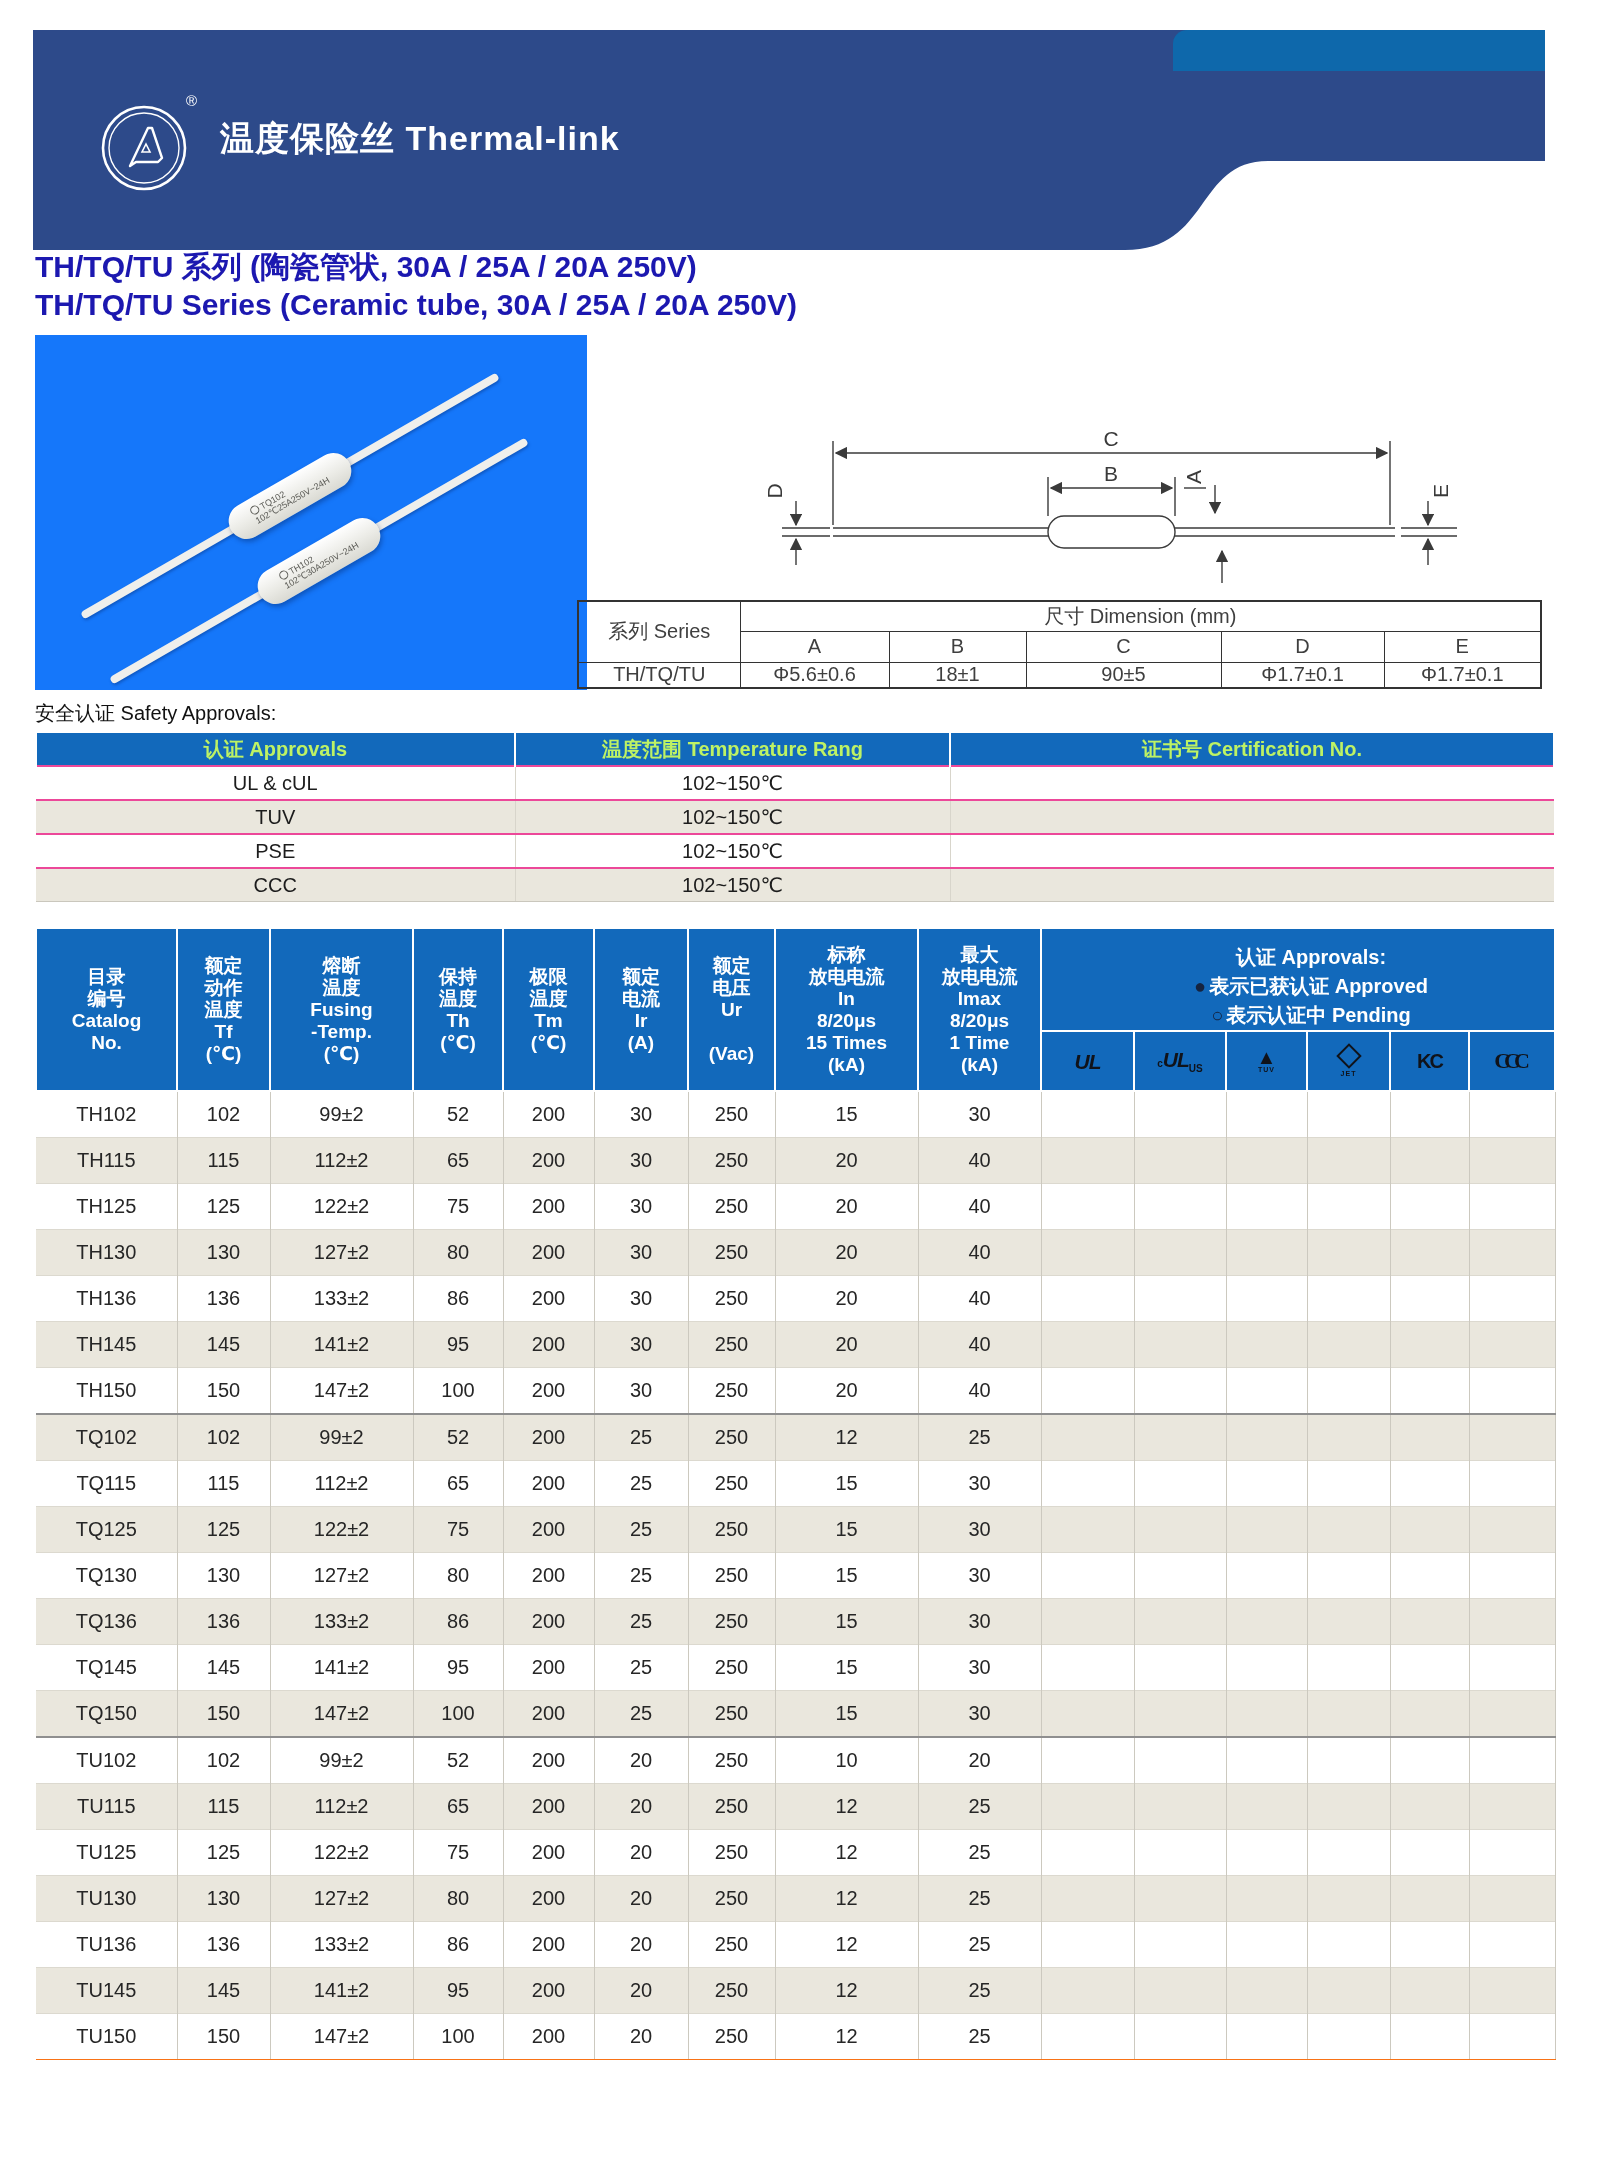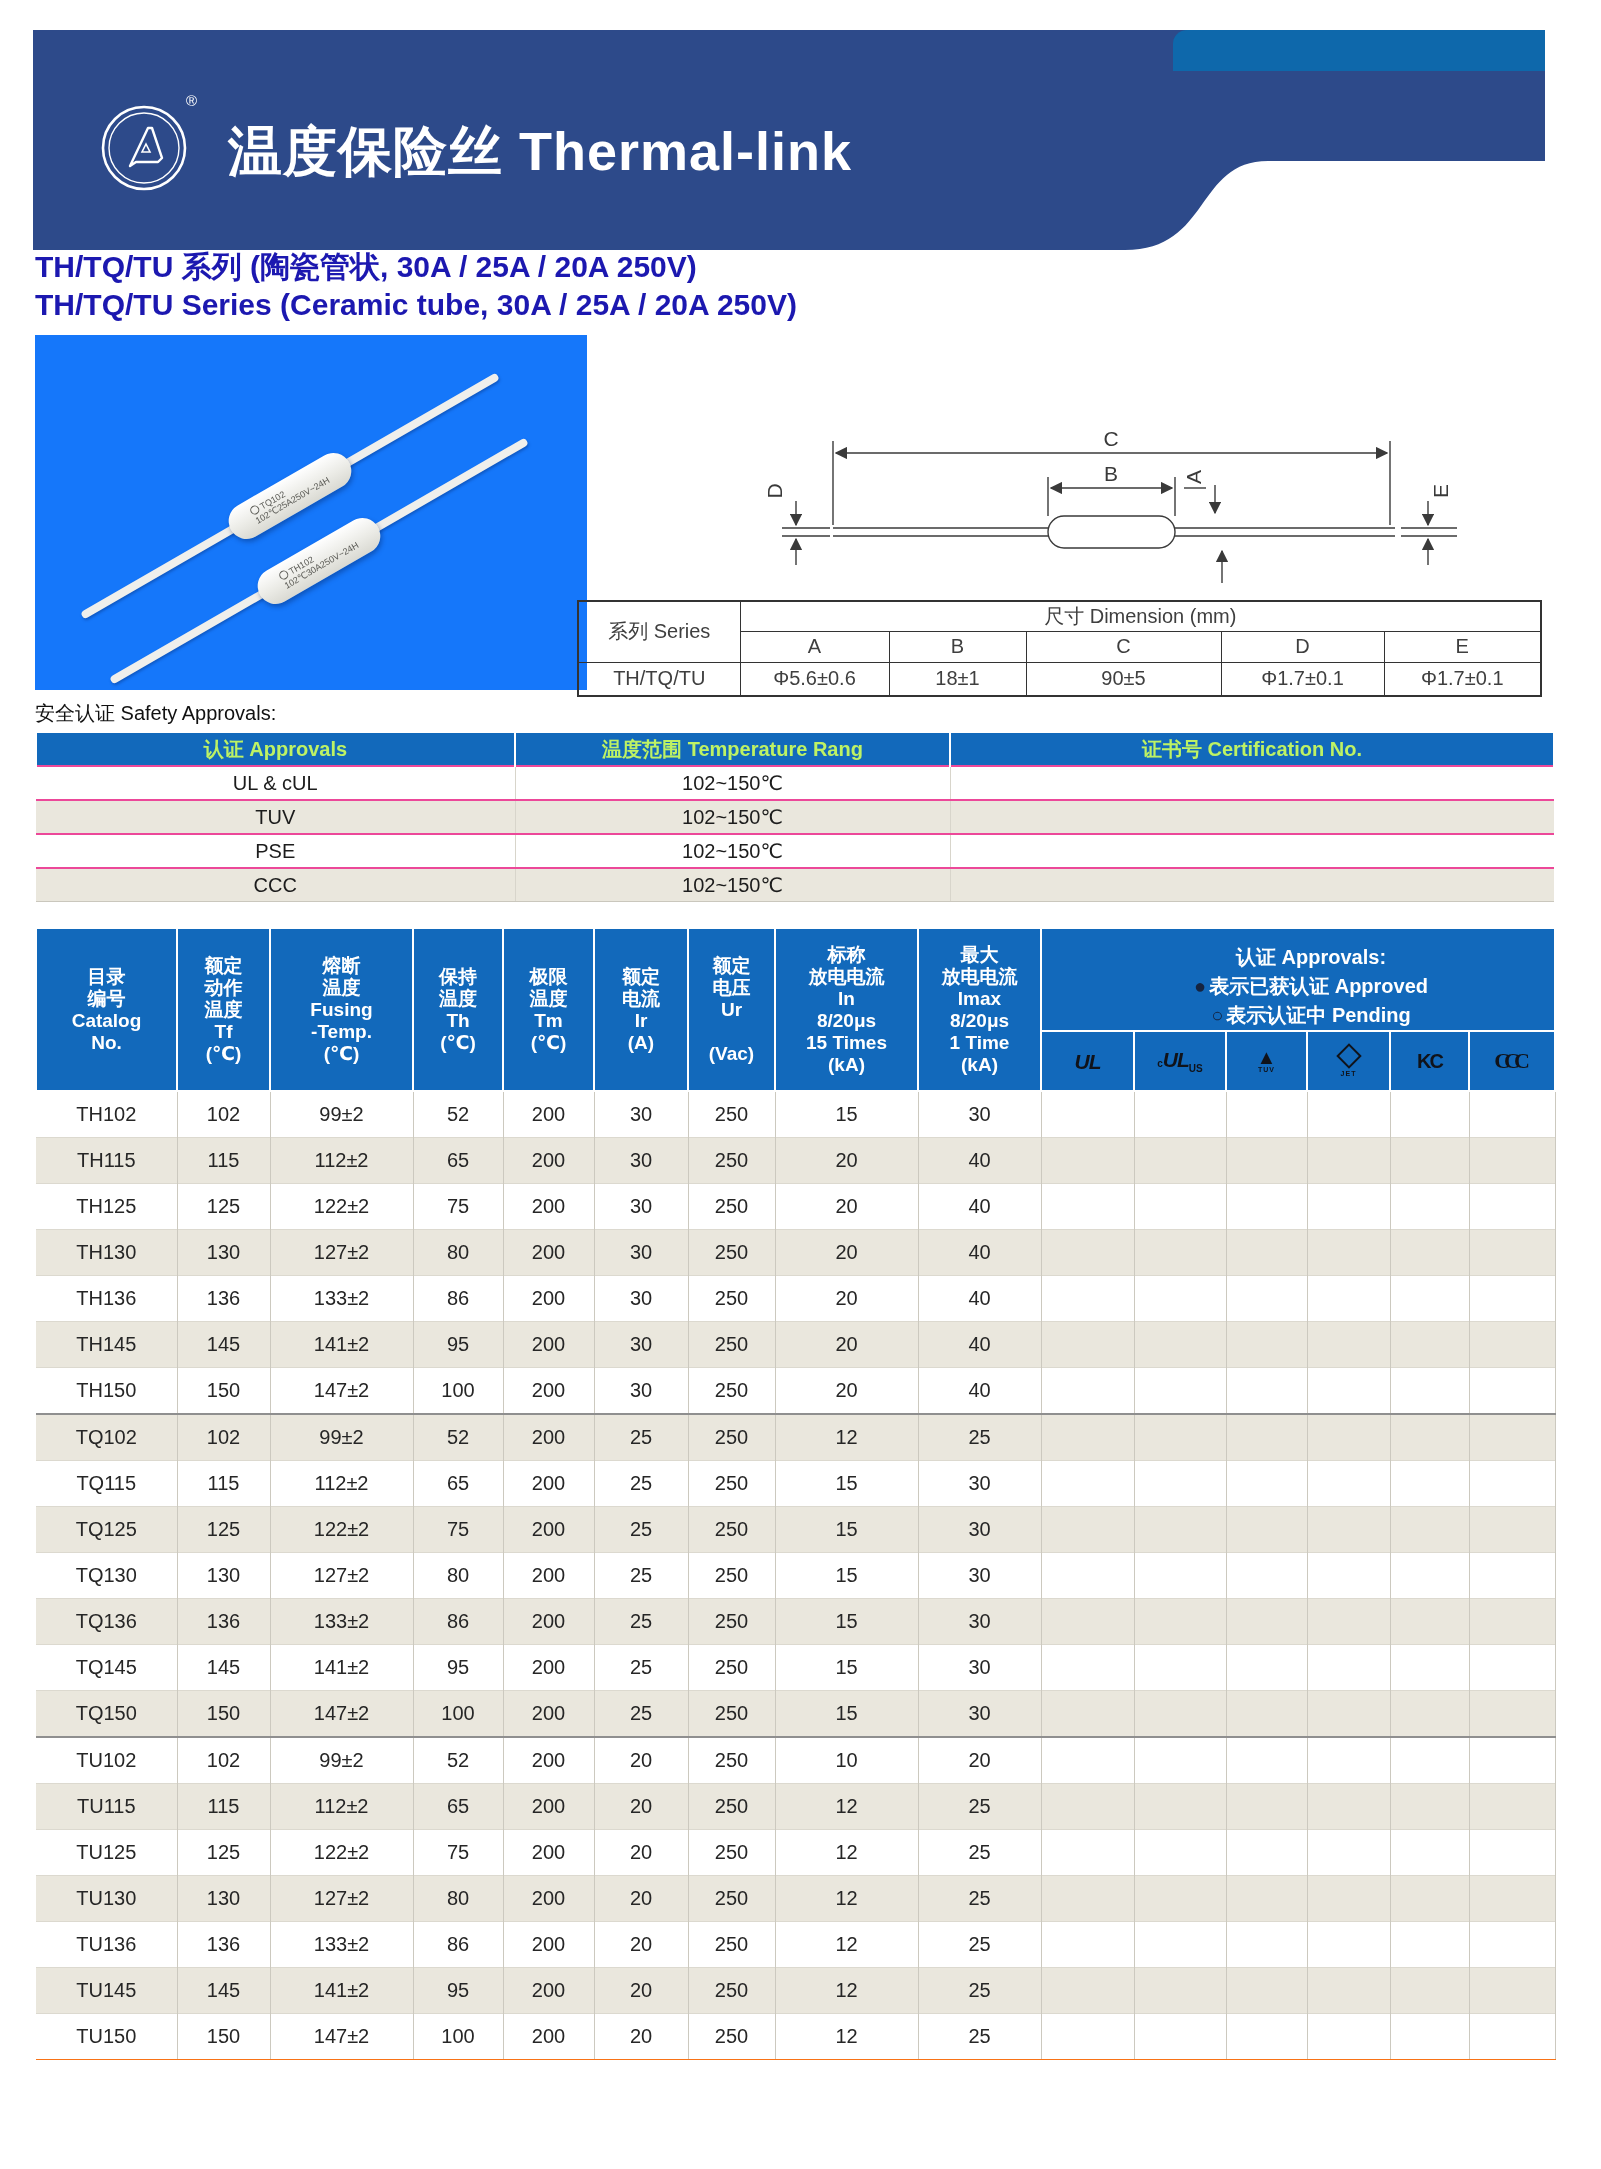--- a/index.html
+++ b/index.html
@@ -6,21 +6,21 @@
   .page{position:relative;width:1601px;height:2169px;background:#fff;overflow:hidden;
         font-family:"Liberation Sans","DejaVu Sans",sans-serif;color:#222;}
 
   
   .banner{position:absolute;left:33px;top:30px;width:1512px;height:220px;background:#2d4a8a;
           clip-path:path("M0,0 H1512 V131 H1235 C1162,131 1178,220 1092,220 H0 Z");}
   .bright-bar{position:absolute;left:1173px;top:30px;width:372px;height:41px;background:#0e68ab;
           border-radius:14px 0 0 0;}
   .logo{position:absolute;left:100px;top:104px;width:88px;height:88px;}
   .reg-mark{position:absolute;left:186px;top:92px;color:#fff;font-size:15px;font-weight:400;}
-  .banner-title{position:absolute;left:228px;top:116px;font-size:54px;font-weight:700;color:#ffffff;
+  .banner-title{position:absolute;left:220px;top:116px;font-size:34px;font-weight:700;color:#ffffff;
           letter-spacing:1px;white-space:nowrap;}
 
   
   .subtitle{position:absolute;left:35px;top:248px;font-weight:700;color:#1c18b0;font-size:30px;line-height:38px;white-space:nowrap;}
 
   
   .photo{position:absolute;left:35px;top:335px;width:552px;height:355px;background:#1577fa;overflow:hidden;}
   .fuse{position:absolute;width:480px;height:36px;transform:rotate(-30deg);}
   .fuse .lead{position:absolute;left:0;right:0;top:14px;height:8px;background:#efefec;border-radius:4px;
           box-shadow:0 2px 3px rgba(0,30,90,.35);}
@@ -32,21 +32,21 @@
 
   
   .drawing{position:absolute;left:760px;top:425px;width:700px;height:170px;}
   .drawing text{font-family:"Liberation Sans","DejaVu Sans",sans-serif;font-size:21px;fill:#3a3a3a;}
 
   
   .dim-table{position:absolute;left:577px;top:600px;width:963px;border-collapse:collapse;table-layout:fixed;
           font-size:20px;color:#3f3f3f;}
   .dim-table th,.dim-table td{border:1px solid #333;font-weight:400;text-align:center;padding:0;}
   .dim-table{border:2px solid #333;}
-  .dim-table .r1{height:30px;padding-left:38px;} .dim-table .r2{height:31px;} .dim-table .r3{height:34px;}
+  .dim-table .r1{height:30px;padding-left:38px;} .dim-table .r2{height:31px;} .dim-table .r3{height:26px;}
 
   
   .safety-label{position:absolute;left:35px;top:700px;font-size:20px;color:#111;}
   .safety-table{position:absolute;left:35px;top:733px;width:1518px;border-collapse:collapse;table-layout:fixed;}
   .safety-table thead th{background:#1269bb;color:#bef264;font-size:20px;font-weight:700;height:30px;
           border-left:2px solid #fff;border-right:2px solid #fff;}
   .safety-table tbody td{height:30px;text-align:center;font-size:20px;font-weight:500;color:#1c1c1c;
           border-top:2px solid #ec4899;border-right:1px solid #d8d5cb;}
   .safety-table tbody td:last-child{border-right:none;}
   .safety-table tbody tr:nth-child(even){background:#eae7dd;}

